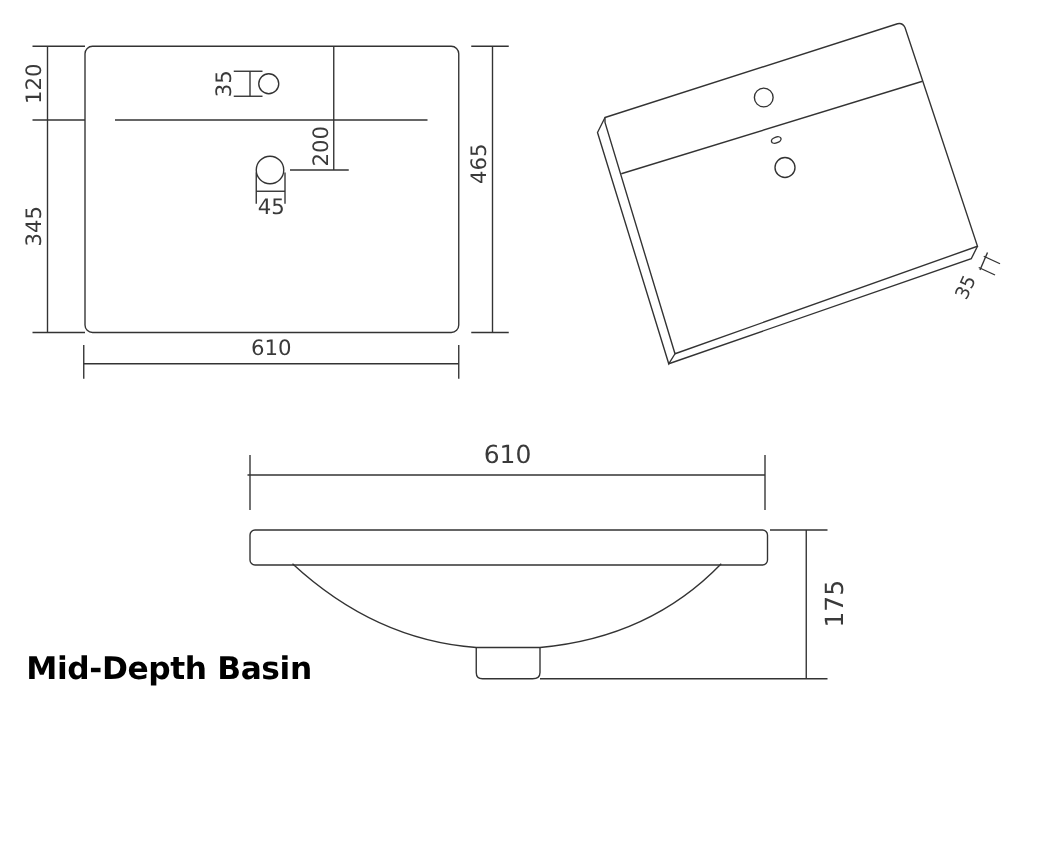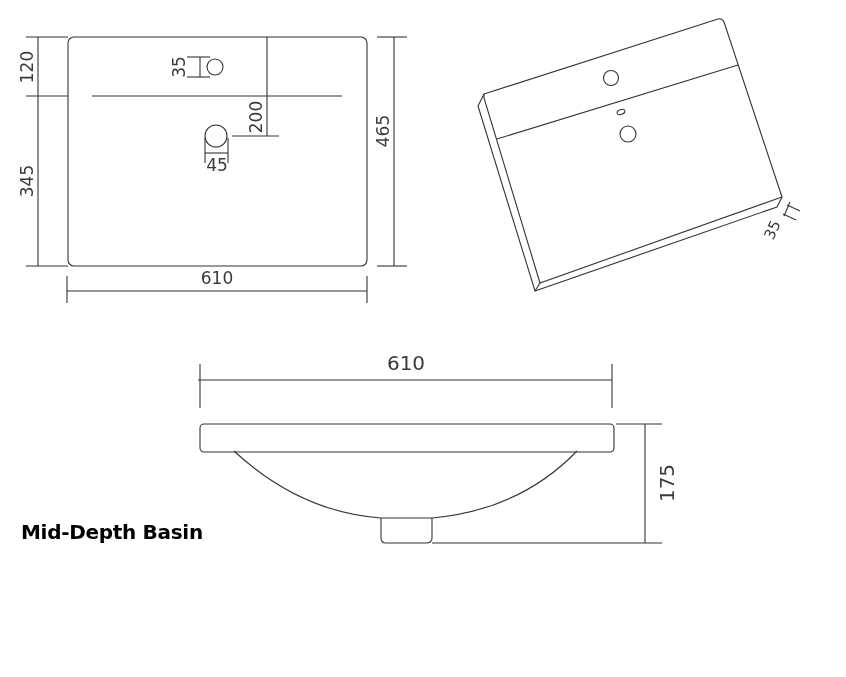--- a/index.html
+++ b/index.html
@@ -3,21 +3,21 @@
   <meta charset="utf-8">
   <style>
     html, body { margin: 0; padding: 0; background: #ffffff; }
     body { width: 846px; height: 677px; position: relative; overflow: hidden; }
     svg.drawing { position: absolute; left: 0; top: 0; }
     .ln { stroke: #333333; stroke-width: 1.1; fill: none; }
     .dim { font-family: "DejaVu Sans", sans-serif; font-size: 17px; fill: #3a3a3a; }
     .caption {
       position: absolute; left: 21px; top: 520px;
       font-family: "DejaVu Sans", sans-serif; font-weight: bold;
-      font-size: 20px; color: #000000; letter-spacing: -0.3px;
+      font-size: 25px; color: #000000; letter-spacing: -0.3px;
     }
   </style>
 </head>
 <body>
 
 <svg class="drawing" width="846" height="677" viewBox="0 0 846 677">
 
   <g>
     <rect class="ln" x="68" y="37" width="299" height="229" rx="6" ry="6"></rect>
     <line class="ln" x1="92" y1="96" x2="342" y2="96"></line>

